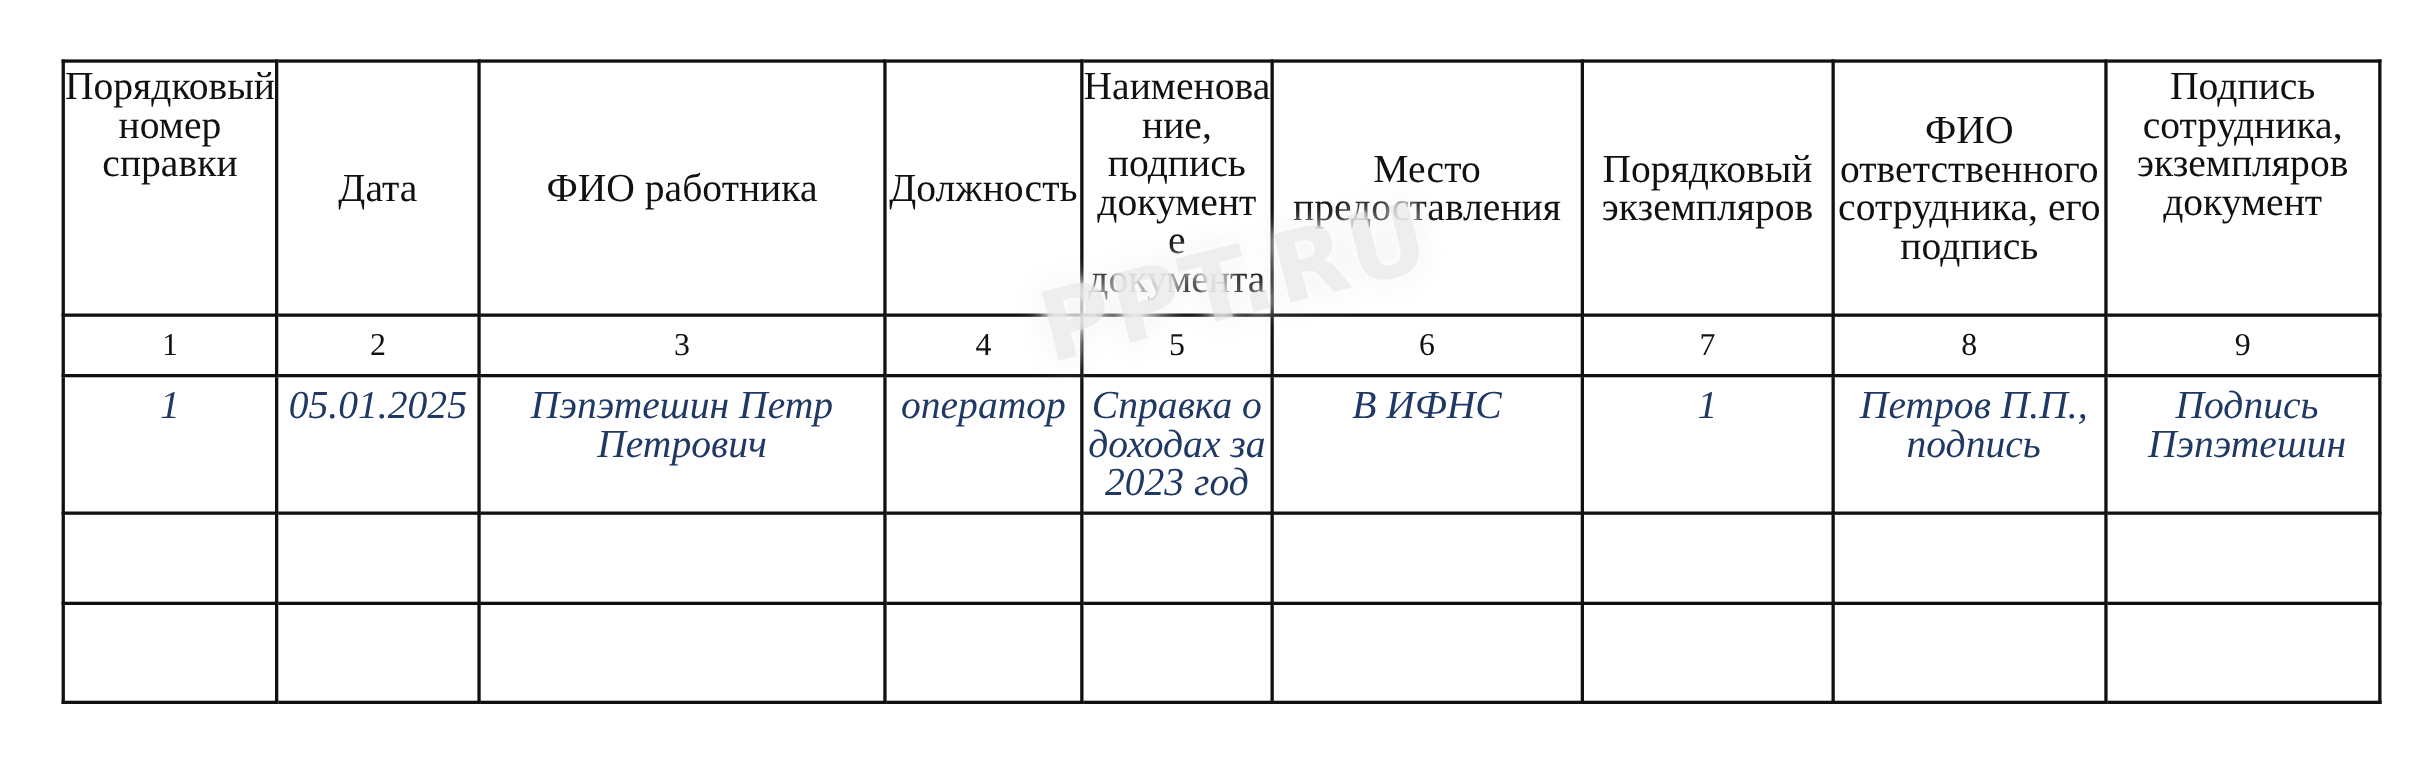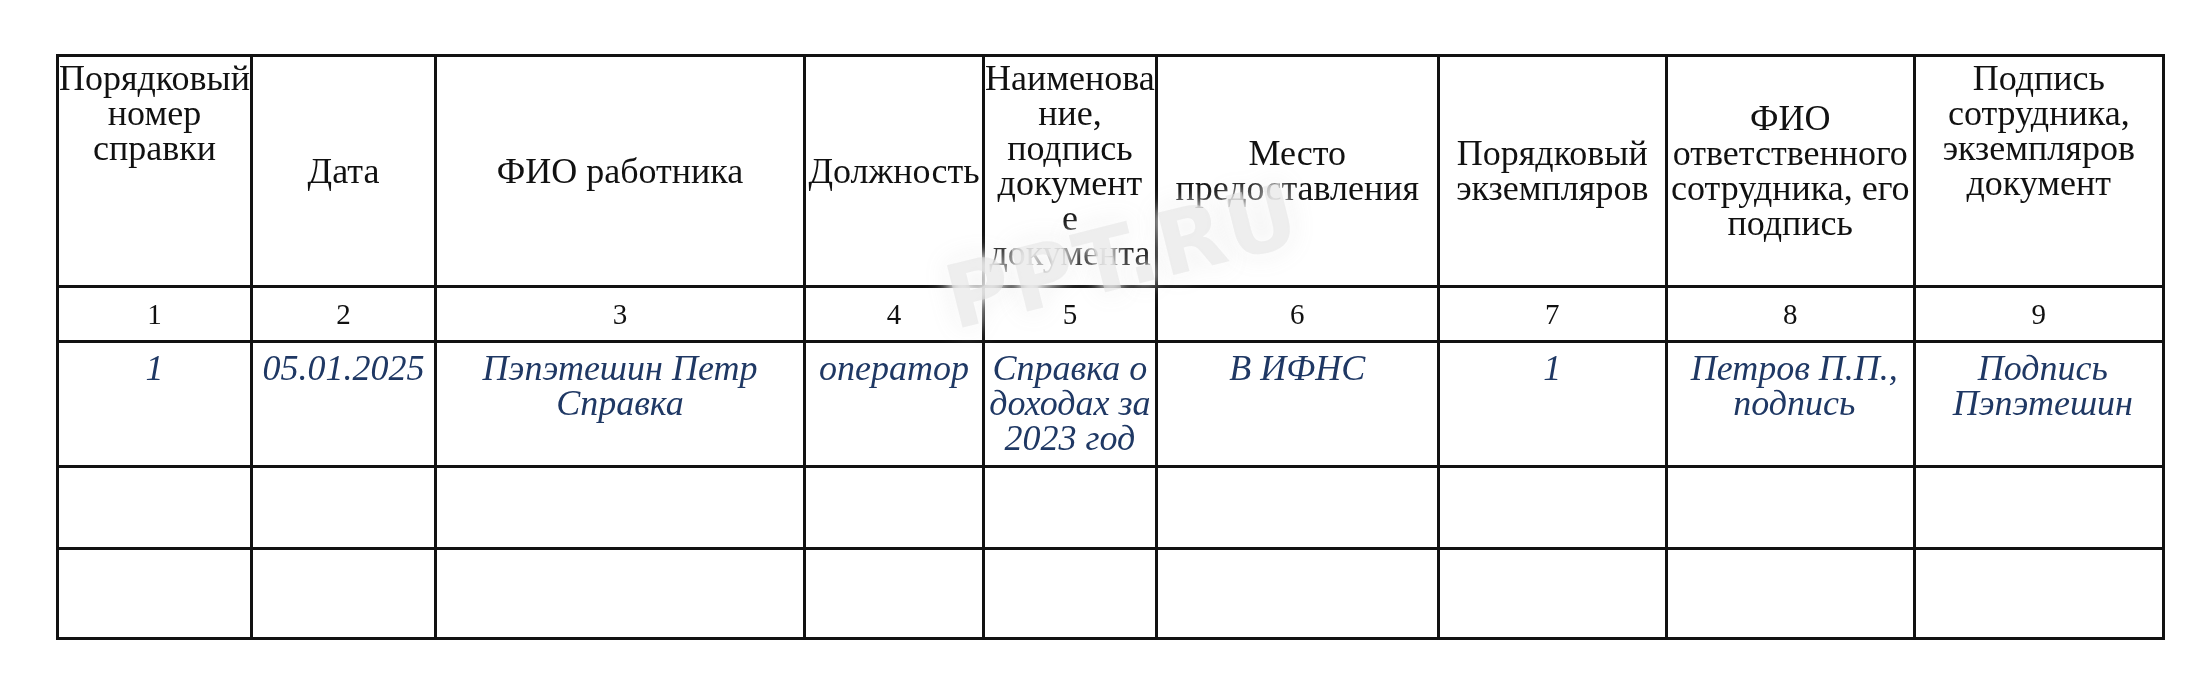--- a/index.html
+++ b/index.html
@@ -139,21 +139,21 @@
 
   <tr class="data-row">
     <td class="entry">
       <span class="line">1</span>
     </td>
     <td class="entry">
       <span class="line">05.01.2025</span>
     </td>
     <td class="entry">
       <span class="line">Пэпэтешин Петр</span>
-      <span class="line">Справка</span>
+      <span class="line">Петрович</span>
     </td>
     <td class="entry">
       <span class="line">оператор</span>
     </td>
     <td class="entry">
       <span class="line">Справка о</span>
       <span class="line">доходах за</span>
       <span class="line">2023 год</span>
     </td>
     <td class="entry">

